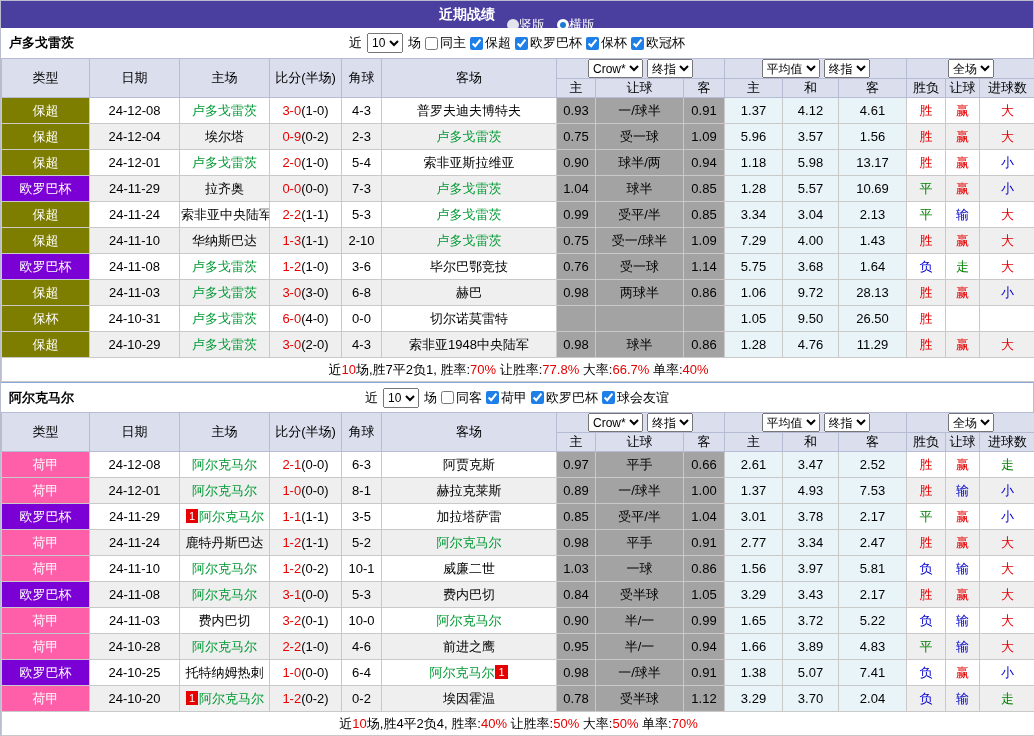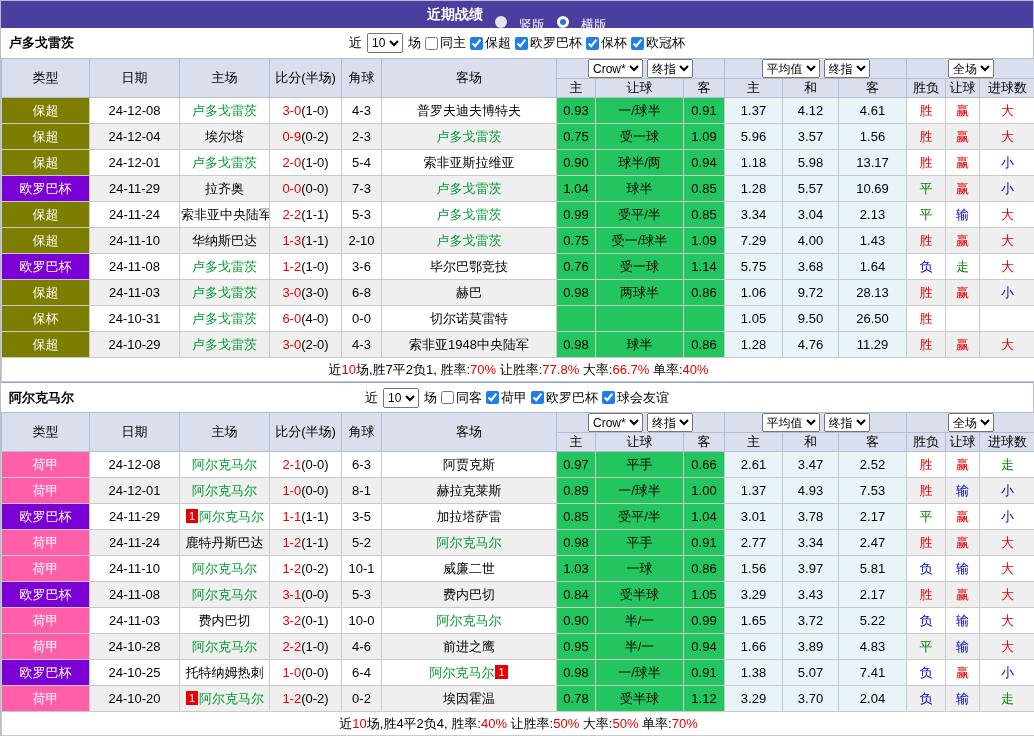--- a/index.html
+++ b/index.html
@@ -10,21 +10,21 @@
   }
   .page { width: 1034px; border: 1px solid #b8bccc; background: #fff; }
 
   
   .titlebar {
     height: 27px; background: #4a3f9e; color: #fff;
     display: flex; align-items: center; justify-content: center; gap: 12px;
     font-size: 13px;
   }
   .titlebar .title { font-weight: bold; font-size: 14px; }
-  .radio-opt { display: inline-flex; gap: 12px; cursor: pointer; margin-top: 21px; }
+  .radio-opt { display: inline-flex; align-items: center; gap: 0; cursor: pointer; margin-top: 21px; }
   .radio {
     width: 12px; height: 12px; border-radius: 50%;
     background: #e4e4ee; display: inline-block; position: relative;
   }
   .radio.sel { background: #fff; }
   .radio.sel::after {
     content: ""; position: absolute; left: 3px; top: 3px;
     width: 6px; height: 6px; border-radius: 50%; background: #1b7ad4;
   }
 
@@ -49,21 +49,21 @@
     border: 1px solid #c9c9c9; text-align: center;
     overflow: hidden; white-space: nowrap; padding: 0 1px;
   }
   thead th {
     background: #dbdeed; border-color: #b6bcd4;
     font-weight: normal; height: 19px; font-size: 13px; color: #000;
   }
   thead select { font-size: 12px; height: 19px; margin: 0 2px; max-width: 86px; }
   tbody td { height: 26px; background: #fff; }
   tr.even td { background: #efefef; }
-  td.crow, tr.even td.crow { background: #22c55e; }
+  td.crow, tr.even td.crow { background: #a3a3a3; }
   td.avgc, tr.even td.avgc { background: #e9f4f8; }
   td.league { color: #fff; font-size: 13px; }
   .green { color: #009933; }
   .ft { color: #e60000; }
   .ht { color: #000; }
   .red1 {
     display: inline-block; background: #e60000; color: #fff;
     font-size: 11px; line-height: 14px; padding: 0 3px; margin: 0 1px;
     vertical-align: 1px;
   }

